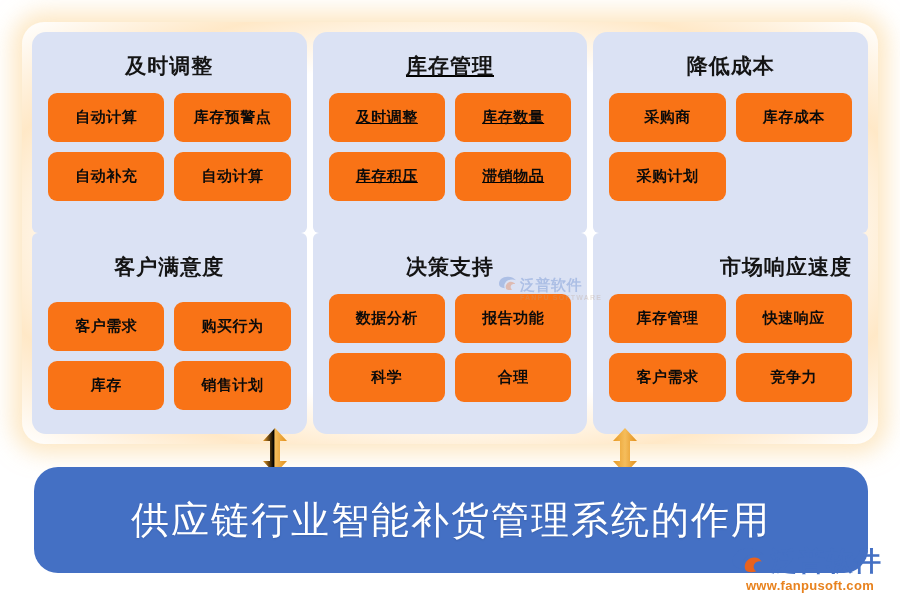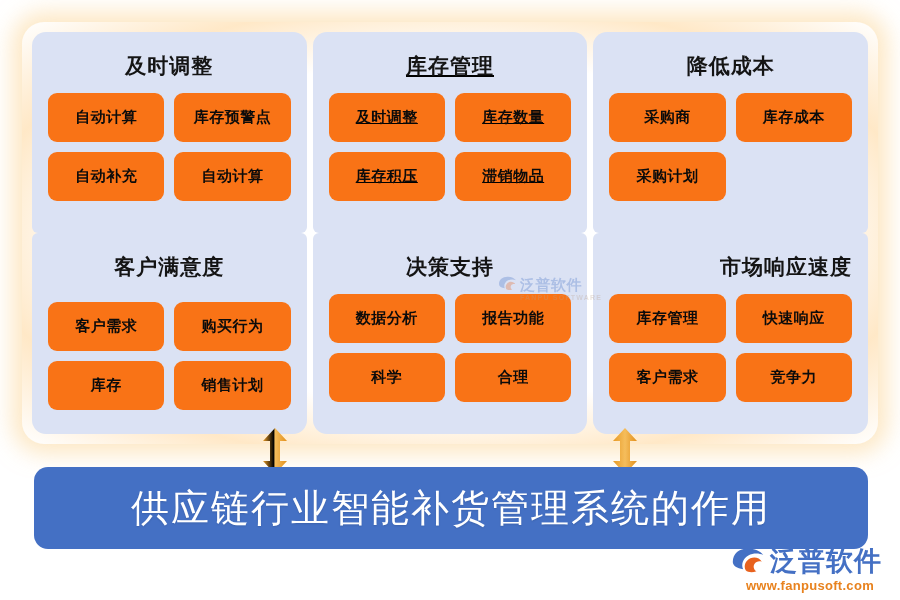--- a/index.html
+++ b/index.html
@@ -78,23 +78,23 @@
   
   .arrow{
     position:absolute;
     width:26px;height:46px;
   }
   #arrow-left{left:262px;top:428px;}
   #arrow-right{left:612px;top:428px;}
 
   
   #banner{
-    position:absolute;left:34px;top:467px;width:834px;height:82px;
+    position:absolute;left:34px;top:467px;width:834px;height:106px;
     background:#4470c4;
-    border-radius:14px;
+    border-radius:24px;
     display:flex;align-items:center;justify-content:center;text-align:center;
   }
   #banner-text{
     font-family:"Liberation Serif","DejaVu Serif",serif;
     font-size:38px;
     color:#ffffff;
     letter-spacing:2px;
     white-space:nowrap;
     text-shadow:0 1px 2px rgba(0,0,0,.12);
   }

